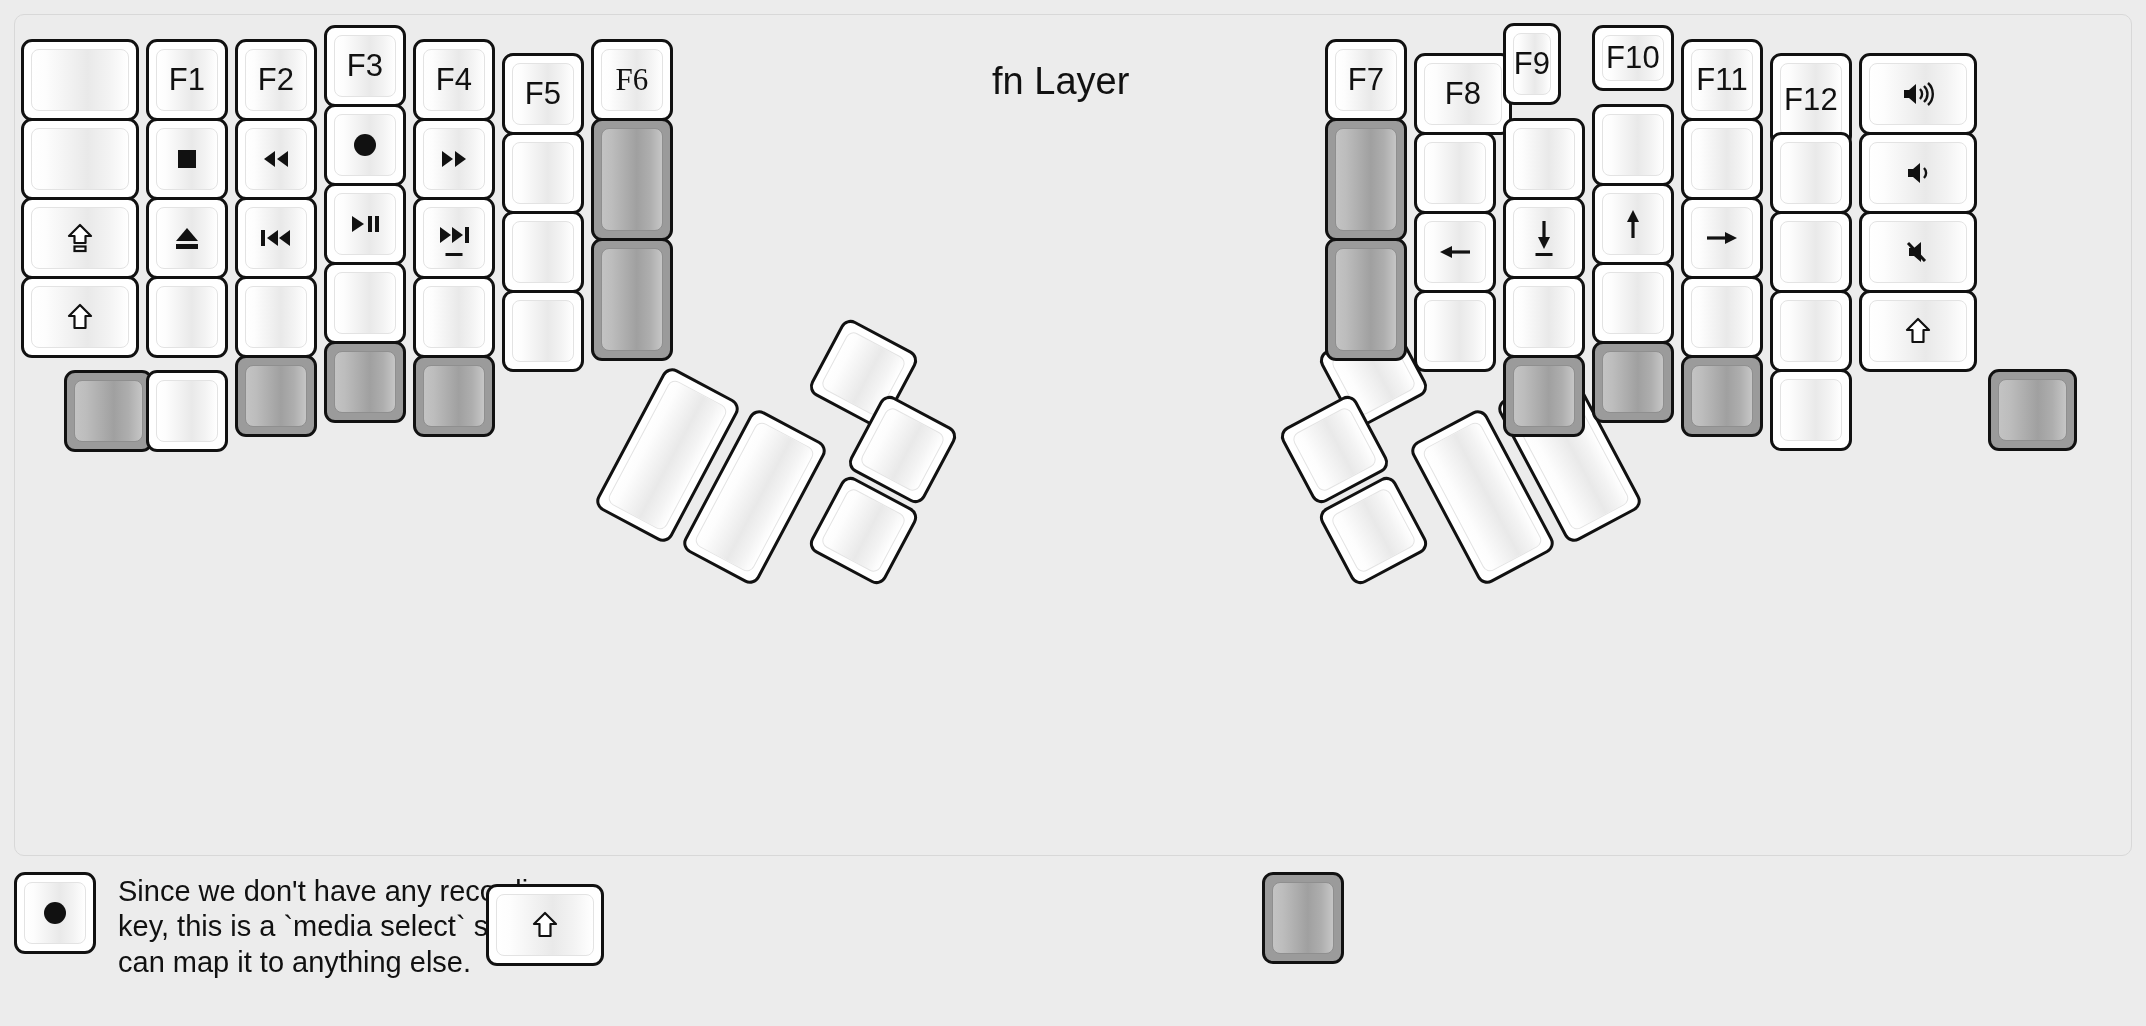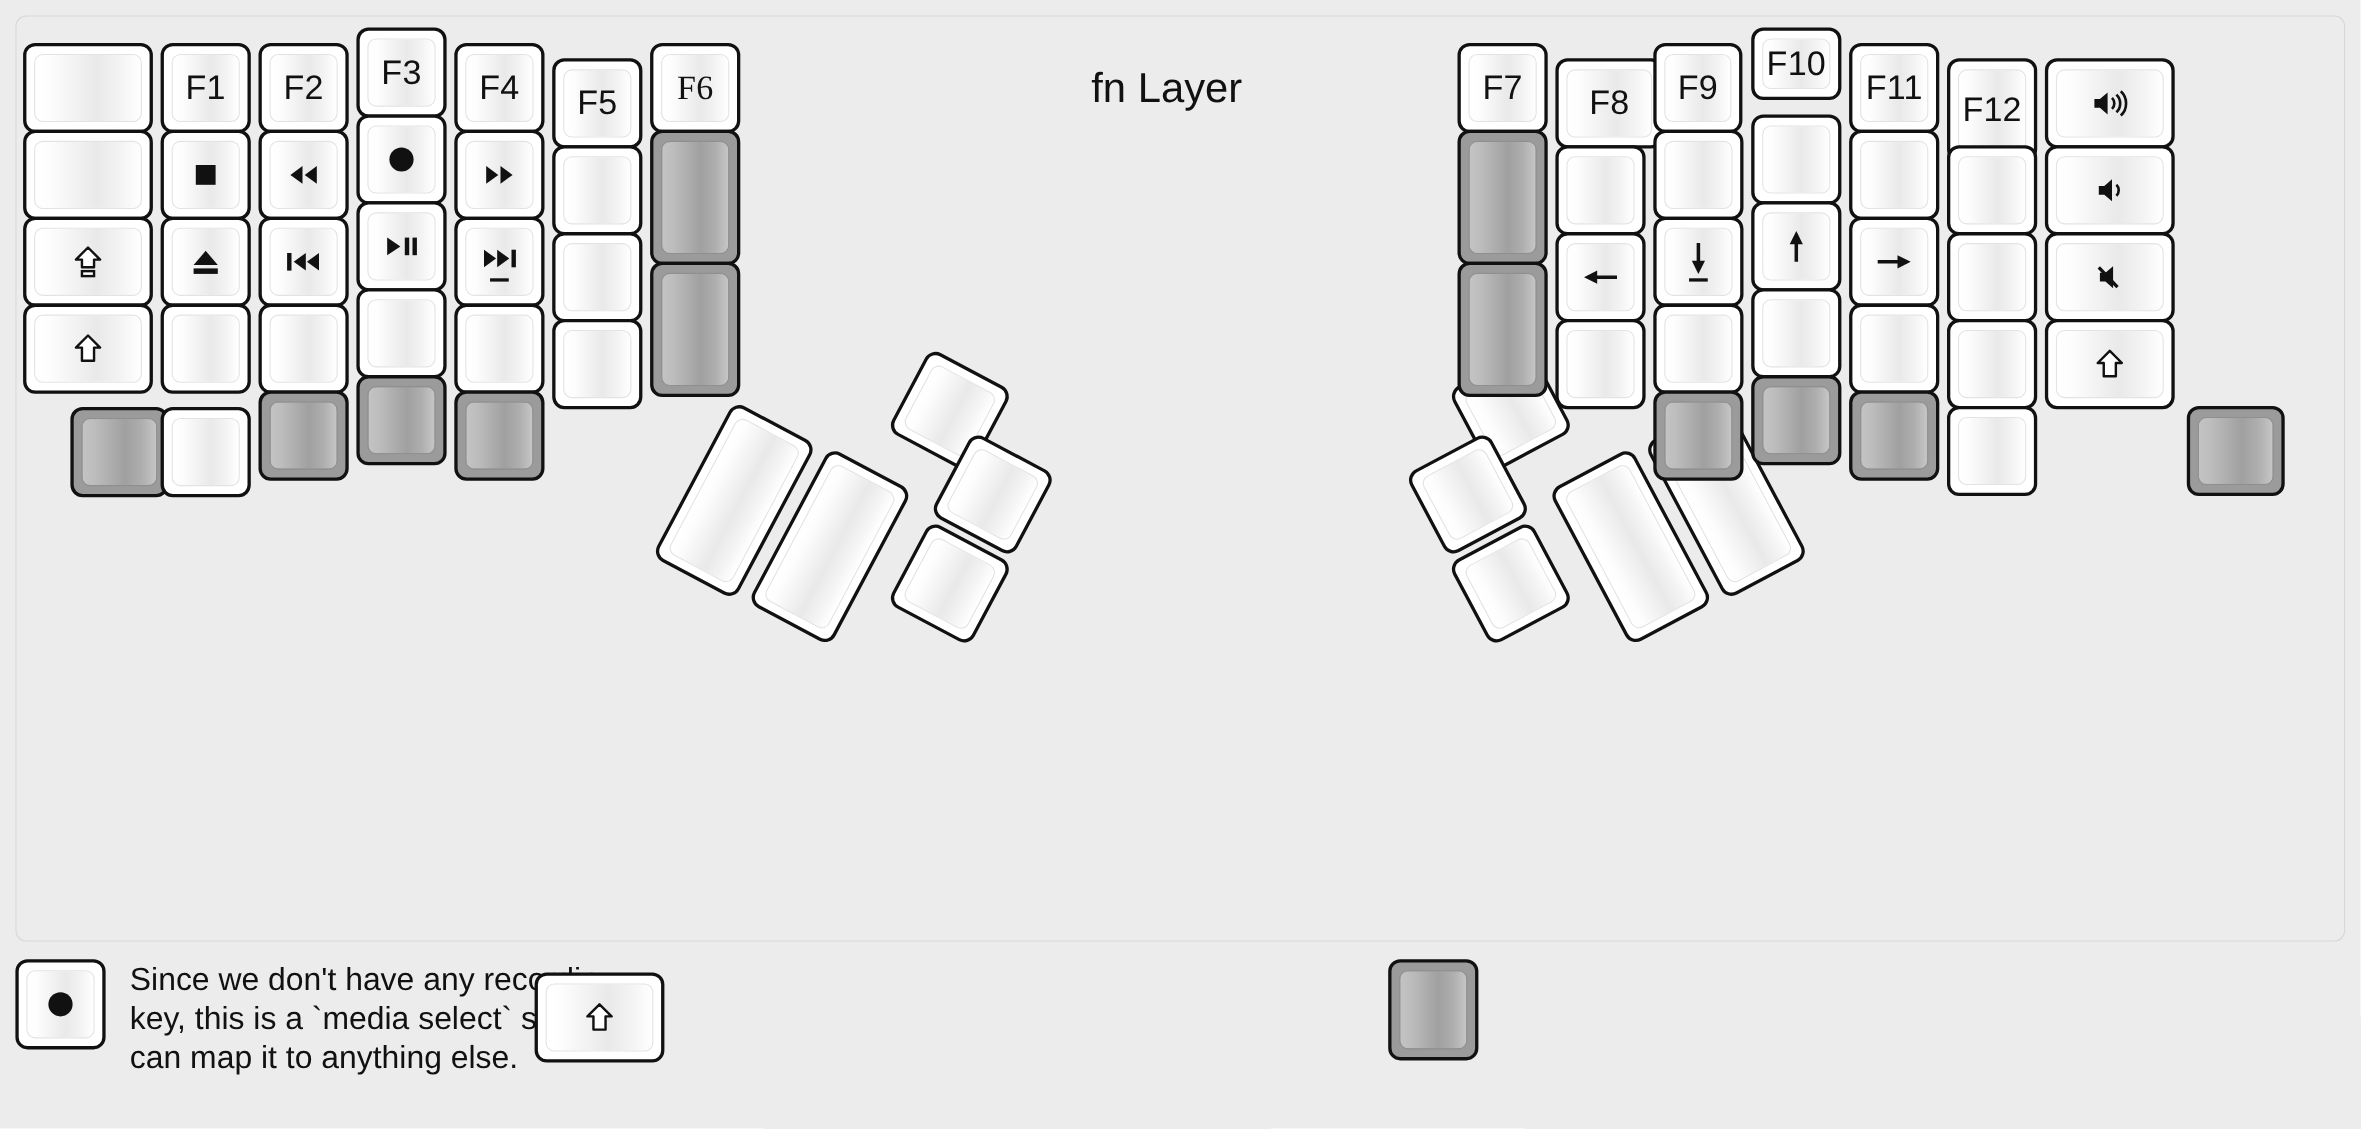--- a/index.html
+++ b/index.html
@@ -355,21 +355,21 @@
             <line x1="32" y1="12" x2="6" y2="12" stroke="#111111" stroke-width="3.2"></line>
             <path d="M2 12 L14 6 L14 18 Z" fill="#111111"></path>
           </svg>
         </span>
       </div>
     </div>
     <div class="key" style="left:1399px; top:275px; width:82px; height:82px;">
       <div class="cap"></div>
     </div>
 
-    <div class="key" style="left:1488px; top:24px; width:81px; height:82px;text-align:right;">
+    <div class="key" style="left:1488px; top:8px; width:58px; height:82px;text-align:right;">
       <div class="cap">
         <span class="fkey">F9</span>
       </div>
     </div>
     <div class="key" style="left:1488px; top:103px; width:82px; height:82px;">
       <div class="cap"></div>
     </div>
     <div class="key" style="left:1488px; top:182px; width:82px; height:82px;">
       <div class="cap">
         <span>

